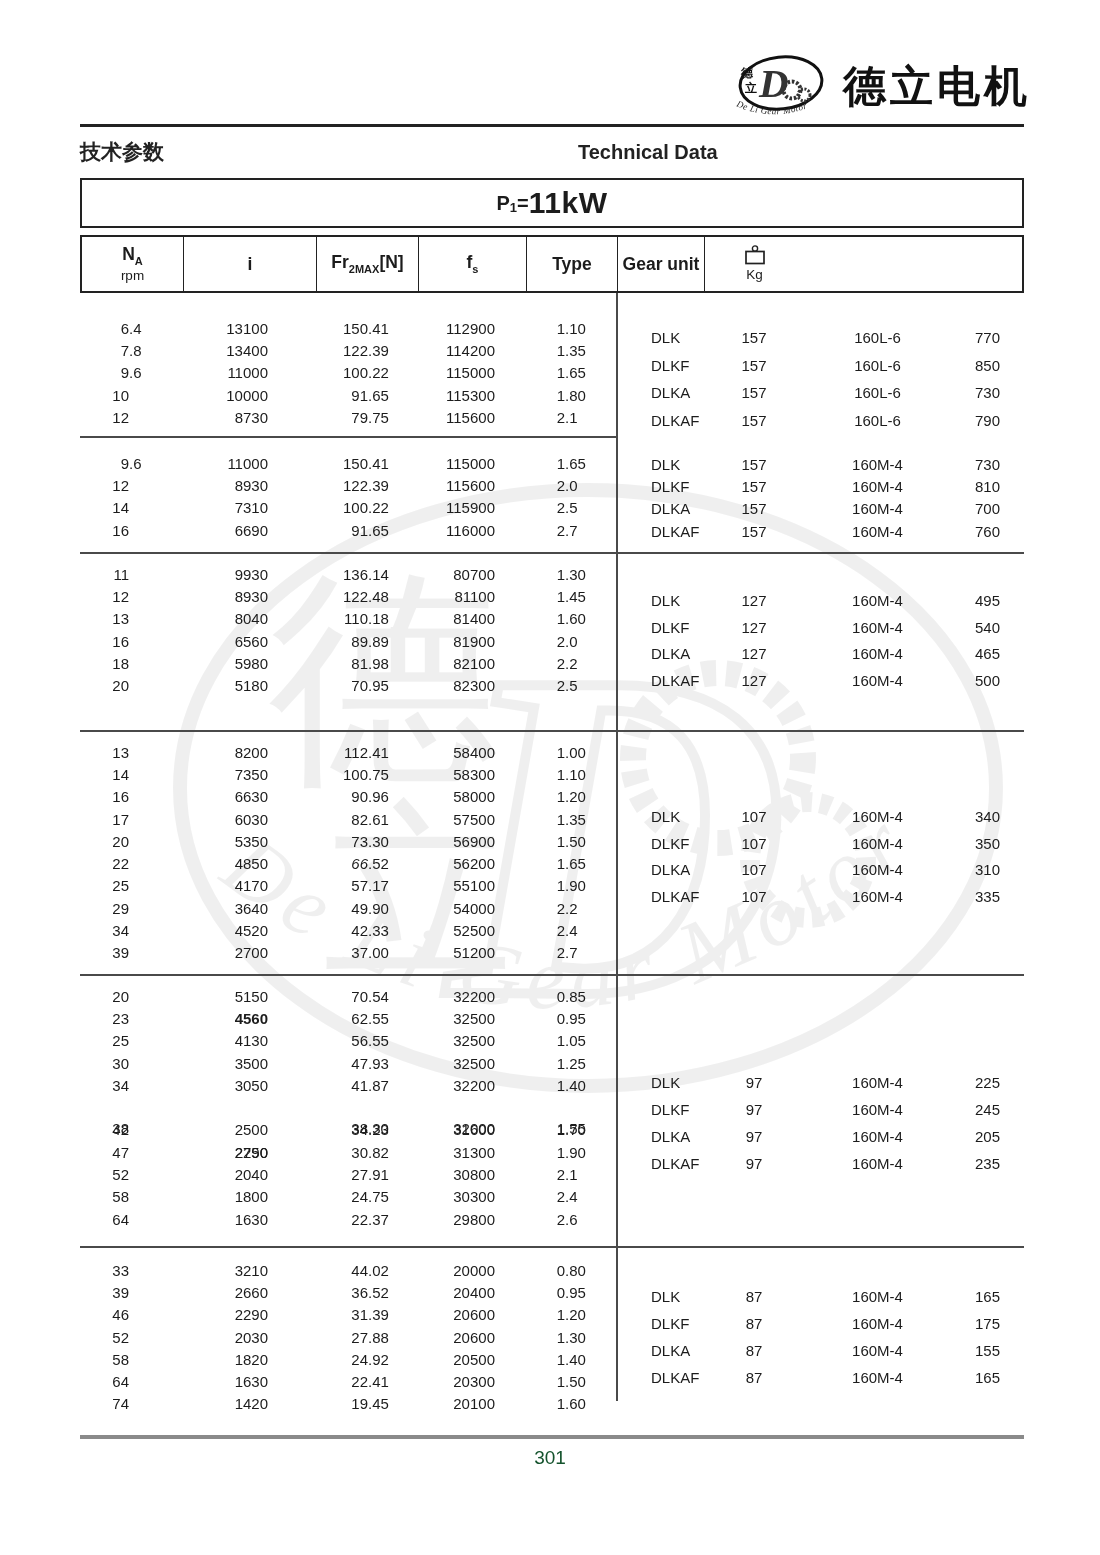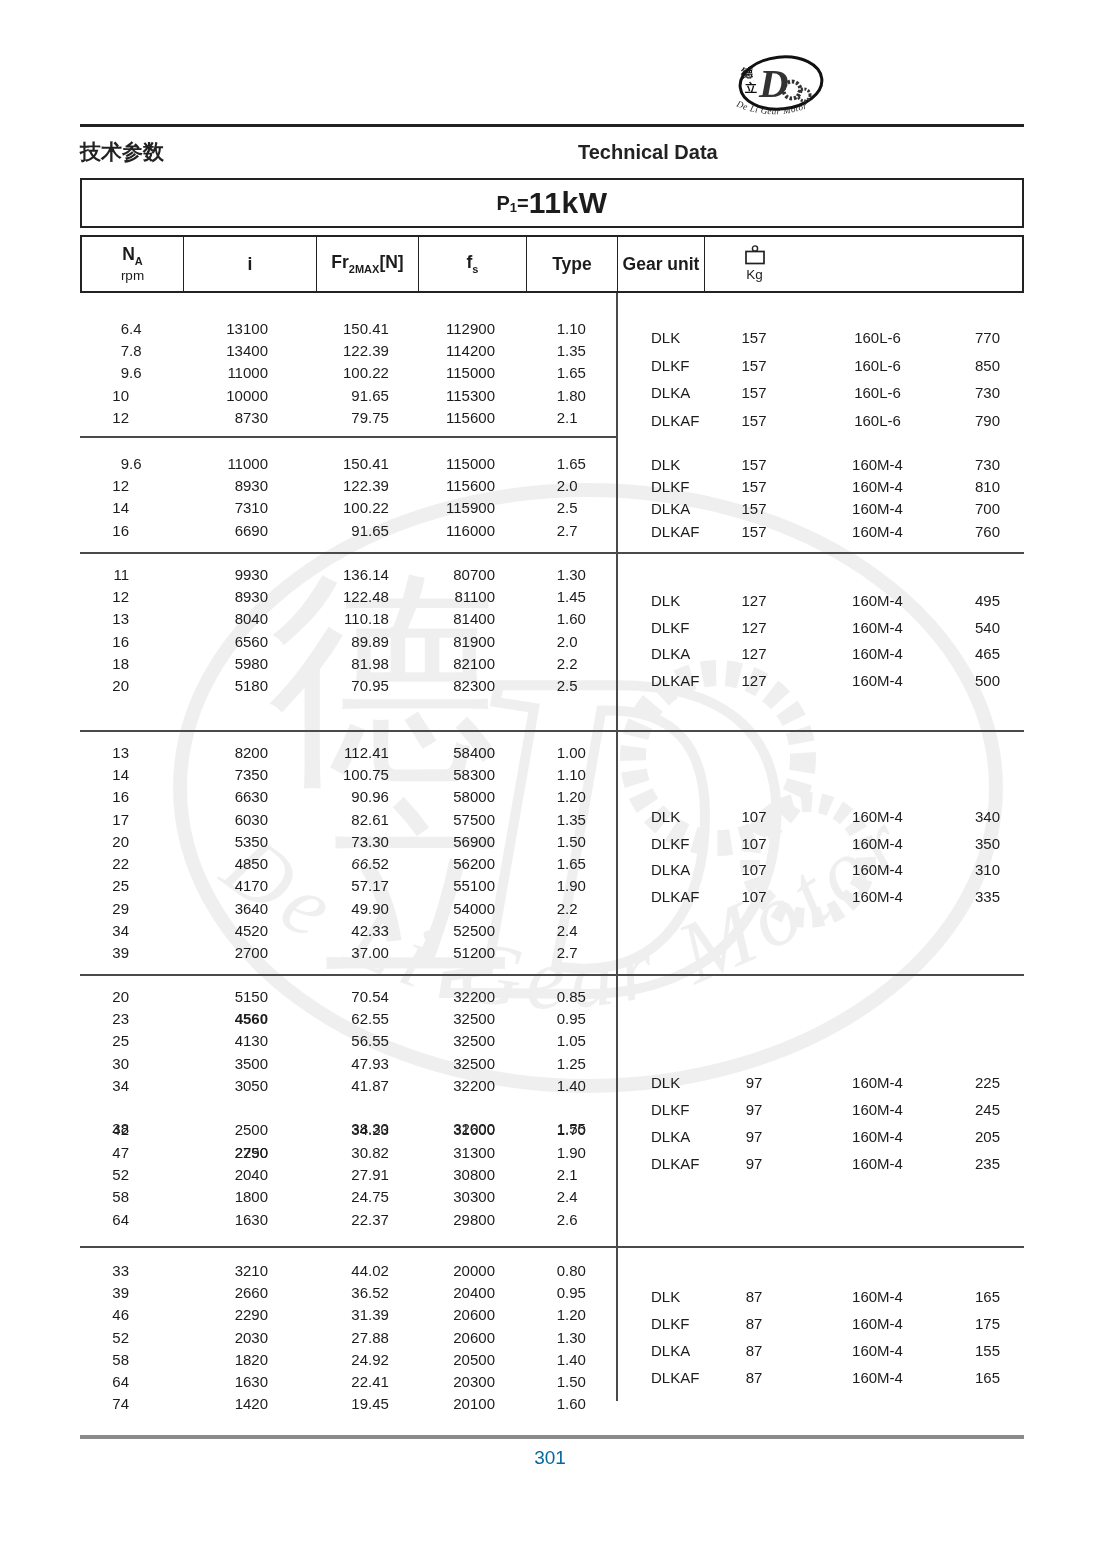--- a/index.html
+++ b/index.html
@@ -47,21 +47,21 @@
   .int{display:inline-block;text-align:right;white-space:pre;}
   .frac{text-align:left;white-space:pre;}
   .rrows{position:absolute;left:537px;width:407px;}
   .rrow{display:grid;grid-template-columns:87px 100px 147px 73px;align-items:center;}
   .rcell{text-align:center;}
   .rcell.type{text-align:left;padding-left:34px;}
   .vdiv{position:absolute;left:536px;top:0;width:1.6px;height:1108px;background:#4a4a4a;}
 
   
   .footer-rule{position:absolute;left:80px;top:1435px;width:944px;height:3.5px;background:#8a8a8a;}
-  .page-number{position:absolute;left:0;top:1447px;width:1100px;text-align:center;font-size:19px;color:#0369a1;}
+  .page-number{position:absolute;left:0;top:1447px;width:1100px;text-align:center;font-size:19px;color:#14532d;}
 </style>
 </head>
 <body>
 
 <div class="page">
 
   <svg class="watermark" viewBox="0 0 920 790">
     <ellipse cx="470" cy="360" rx="408" ry="298" fill="none" stroke="#000" stroke-width="14"></ellipse>
     <text x="150" y="330" font-size="230" font-family="serif" fill="#000">德</text>
     <text x="205" y="530" font-size="190" font-family="serif" fill="#000">立</text>
@@ -79,20 +79,21 @@
     <text x="13" y="27" font-size="12" font-weight="bold" font-family="serif" fill="#111">德</text>
     <text x="17" y="42" font-size="12" font-weight="bold" font-family="serif" fill="#111">立</text>
     <text x="31" y="47" font-size="41" font-weight="bold" font-style="italic" font-family="serif" fill="#333">D</text>
     <circle cx="64" cy="40" r="8.5" fill="none" stroke="#333" stroke-width="4" stroke-dasharray="2.6 1.8"></circle>
     <circle cx="76" cy="45" r="6" fill="none" stroke="#333" stroke-width="3" stroke-dasharray="2 1.5"></circle>
     <path id="logo-arc" d="M8,56 Q53,76 100,48" fill="none" stroke="none"></path>
     <text font-size="9" font-style="italic" font-family="serif" fill="#222" letter-spacing="0.5">
       <textPath href="#logo-arc">De Li Gear Motor</textPath>
     </text>
   </svg>
+  <div class="brand-name">德立电机</div>
 
   <div class="top-rule"></div>
 
   <div class="title-cn">技术参数</div>
   <div class="title-en">Technical Data</div>
 
   <div class="power-box">
     <span class="pw-main">P</span>
       <span class="pw-sub">1</span>
       <span class="pw-main">=</span>

